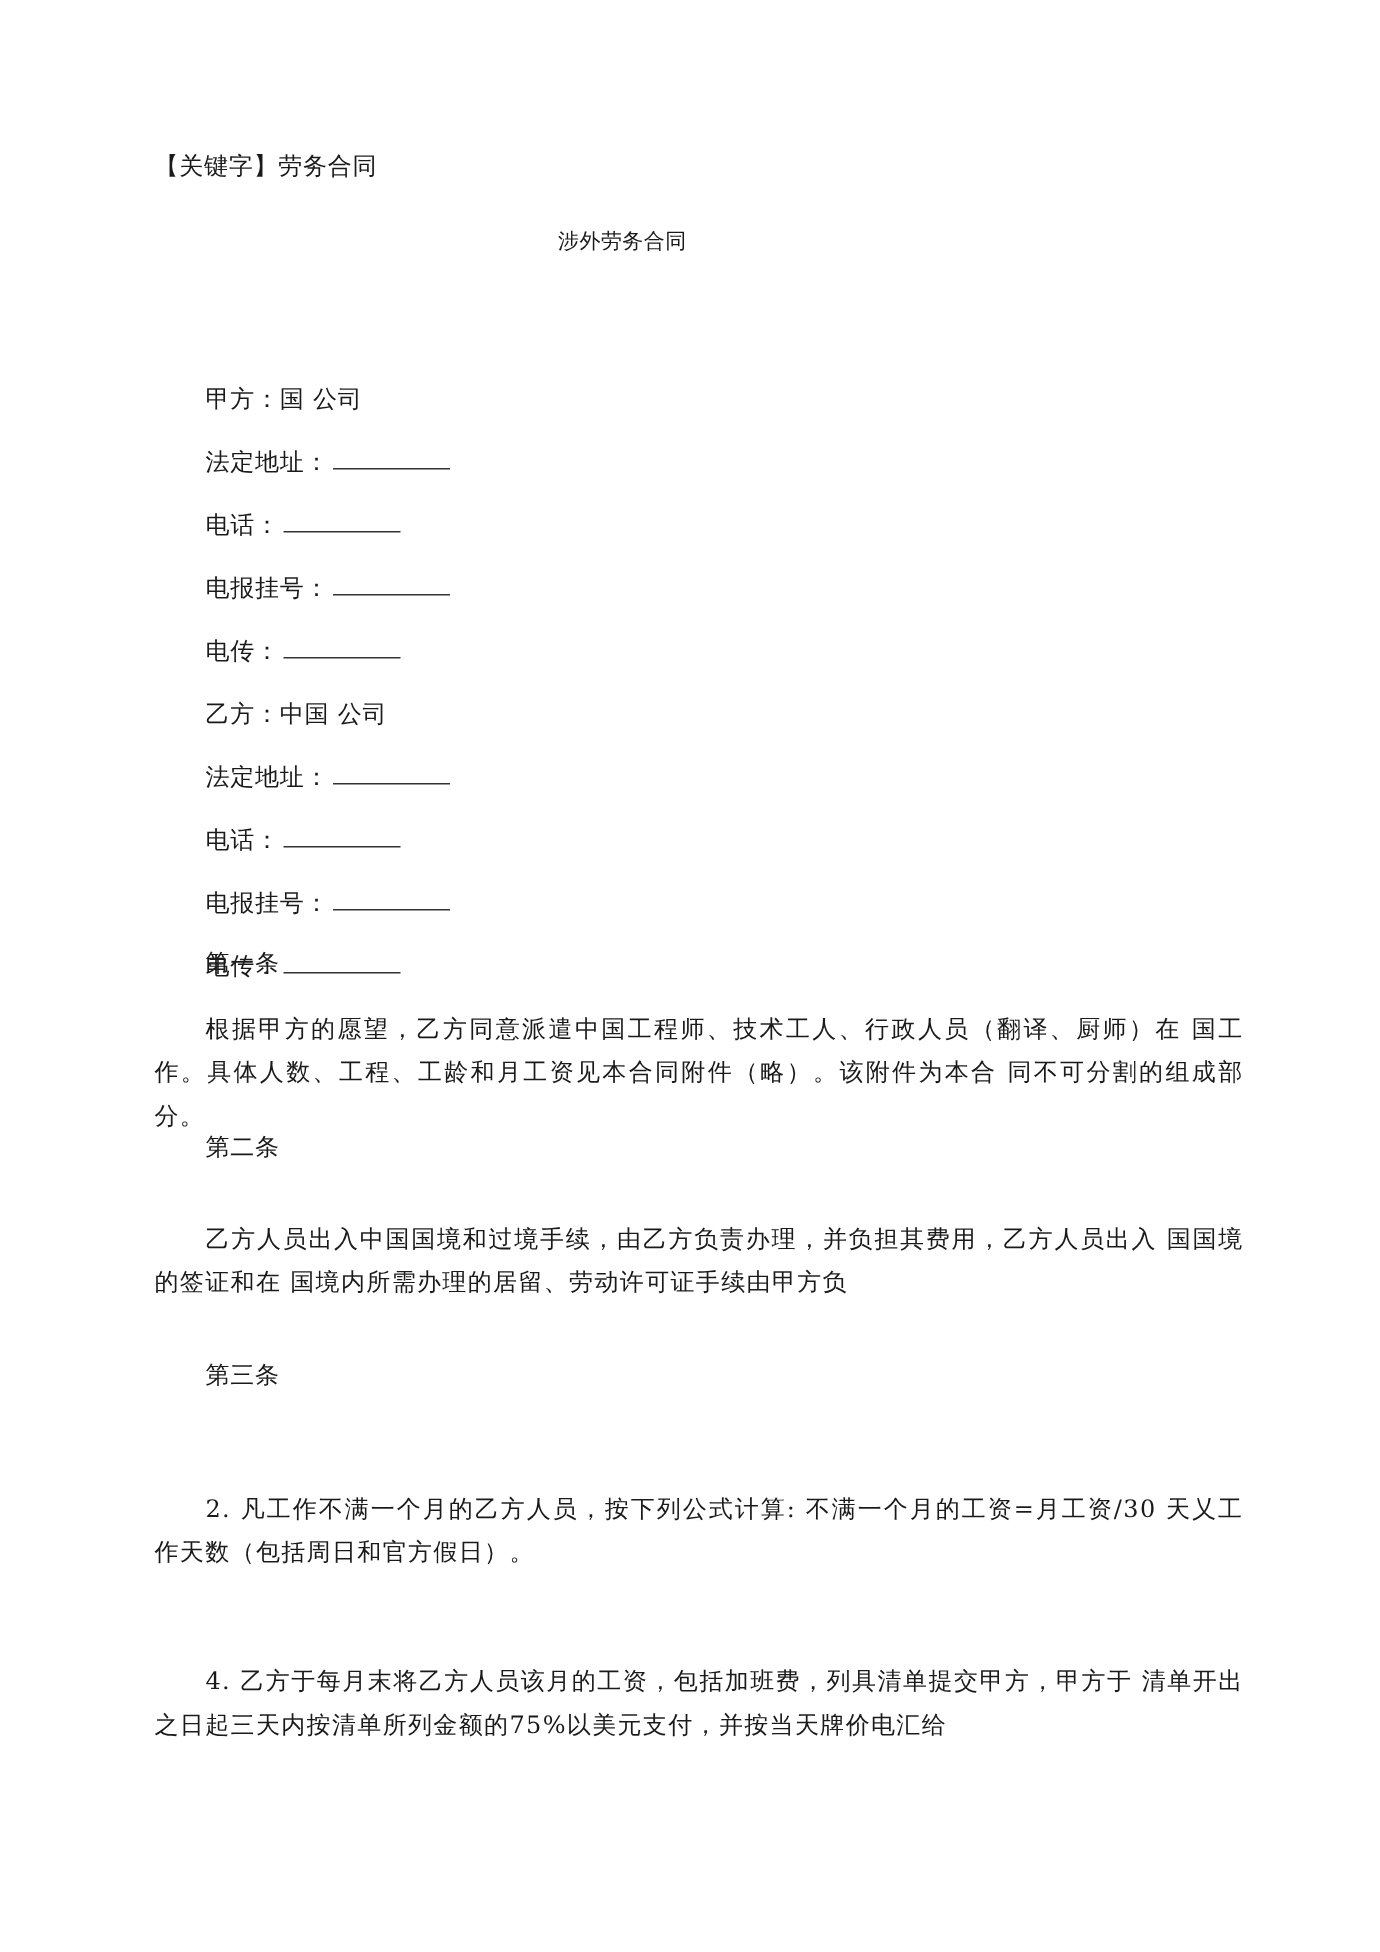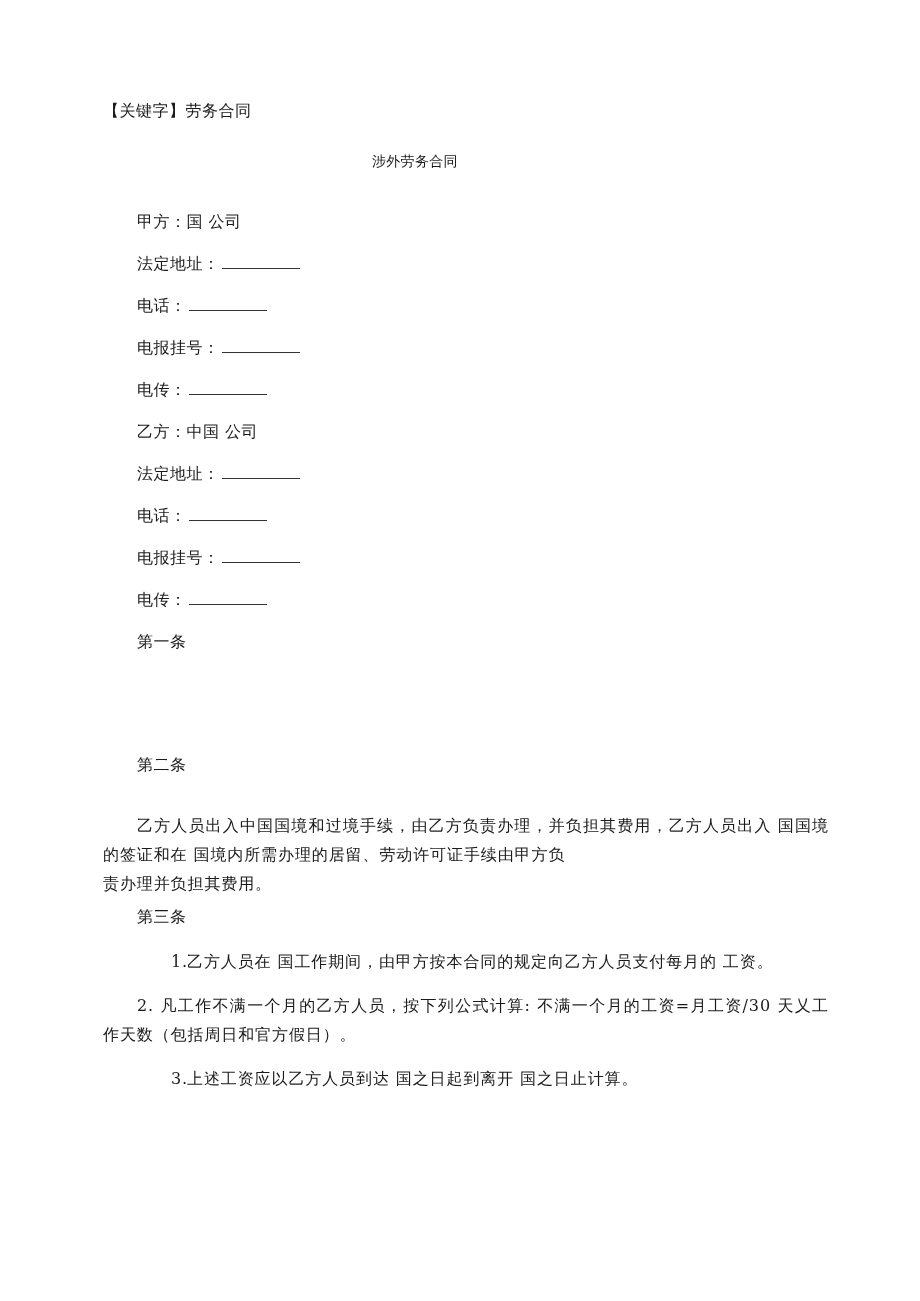--- a/index.html
+++ b/index.html
@@ -22,21 +22,21 @@
     }
     .line {
       position: absolute;
       font-size: 16px;
       line-height: 20px;
       white-space: nowrap;
       letter-spacing: 0.5px;
     }
     .keyword { left: 103px; top: 101px; }
     .title { left: 356px; top: 151px; font-size: 14px; letter-spacing: 0.3px; margin-left: 16px; }
-    .field { left: 137px; }
+    .field { left: 137px; margin-top: 44px; }
     .blank {
       display: inline-block;
       width: 78px;
       border-bottom: 1px solid #333;
       height: 14px;
       vertical-align: baseline;
       margin-left: 2px;
     }
     .para {
       position: absolute;
@@ -85,32 +85,29 @@
     <span>电话：</span><span class="blank"></span>
   </div>
   <div class="line field" style="top:548px">
     <span>电报挂号：</span><span class="blank"></span>
   </div>
   <div class="line field" style="top:590px">
     <span>电传：</span><span class="blank"></span>
   </div>
 
   <div class="line heading" style="top:632px">第一条</div>
+  <div class="para" style="top:671px">根据甲方的愿望，乙方同意派遣中国工程师、技术工人、行政人员（翻译、厨师）在 国工作。具体人数、工程、工龄和月工资见本合同附件（略）。该附件为本合  同不可分割的组成部分。</div>
 
   <div class="line heading" style="top:755px">第二条</div>
   <div class="para" style="top:811px">
     <span>乙方人员出入中国国境和过境手续，由乙方负责办理，并负担其费用，乙方人员出入 国国境的签证和在 国境内所需办理的居留、劳动许可证手续由甲方负</span>
-    <span class="br">责办理并负担其费用。</span>
   </div>
 
   <div class="line heading" style="top:907px">第三条</div>
 
-  <div class="para" style="top:947px">
-    <span class="num">1.</span><span>乙方人员在 国工作期间，由甲方按本合同的规定向乙方人员支付每月的 工资。</span>
-  </div>
   <div class="para" style="top:991px">
     <span>2.</span> <span>凡工作不满一个月的乙方人员，按下列公式计算: 不满一个月的工资=月工资/30 天乂工作天数（包括周日和官方假日）。</span>
   </div>
-  <div class="para" style="top:1064px">
-    <span class="num">3.</span><span>上述工资应以乙方人员到达 国之日起到离开 国之日止计算。</span>
+  <div class="para" style="top:1106px">
+    <span>4.</span> <span>乙方于每月末将乙方人员该月的工资，包括加班费，列具清单提交甲方，甲方于  清单开出之日起三天内按清单所列金额的75%以美元支付，并按当天牌价电汇给</span>
   </div>
 
 </div>
 
 </body></html>

